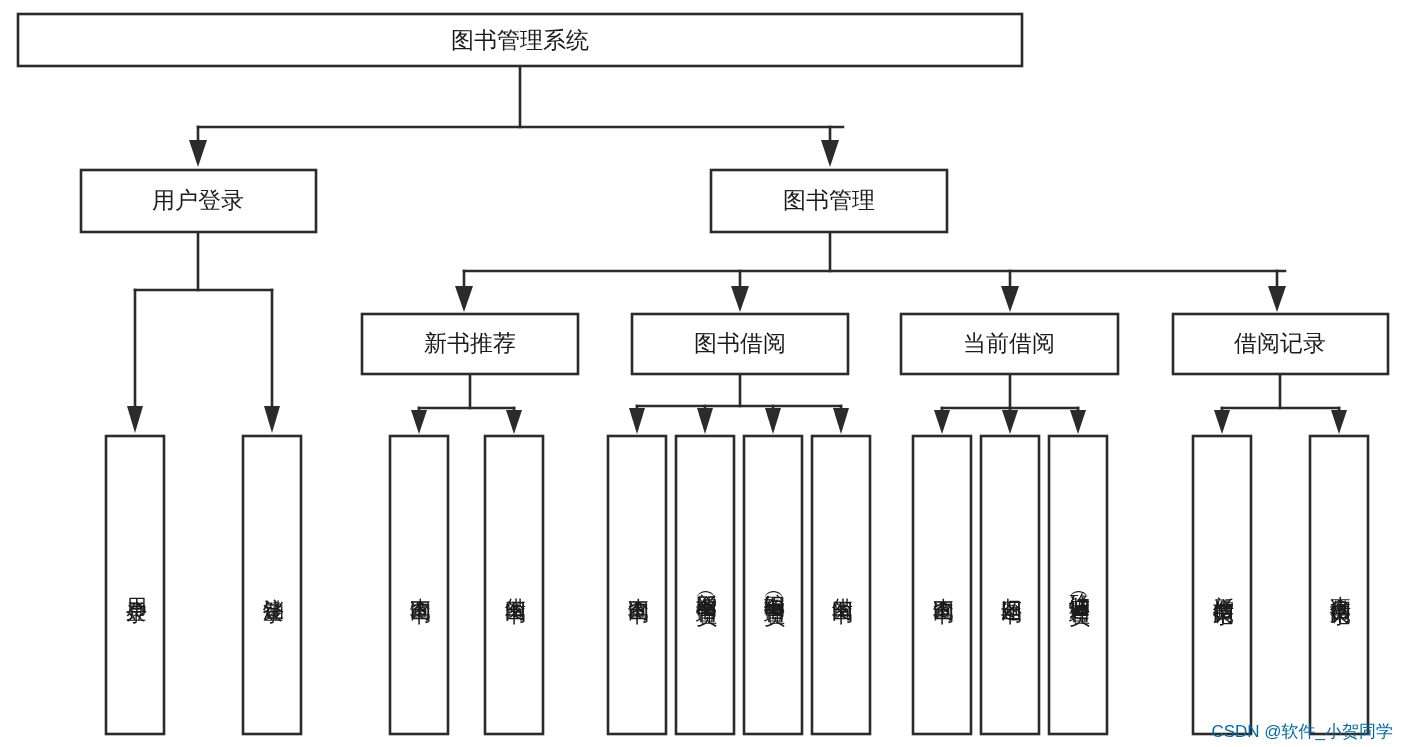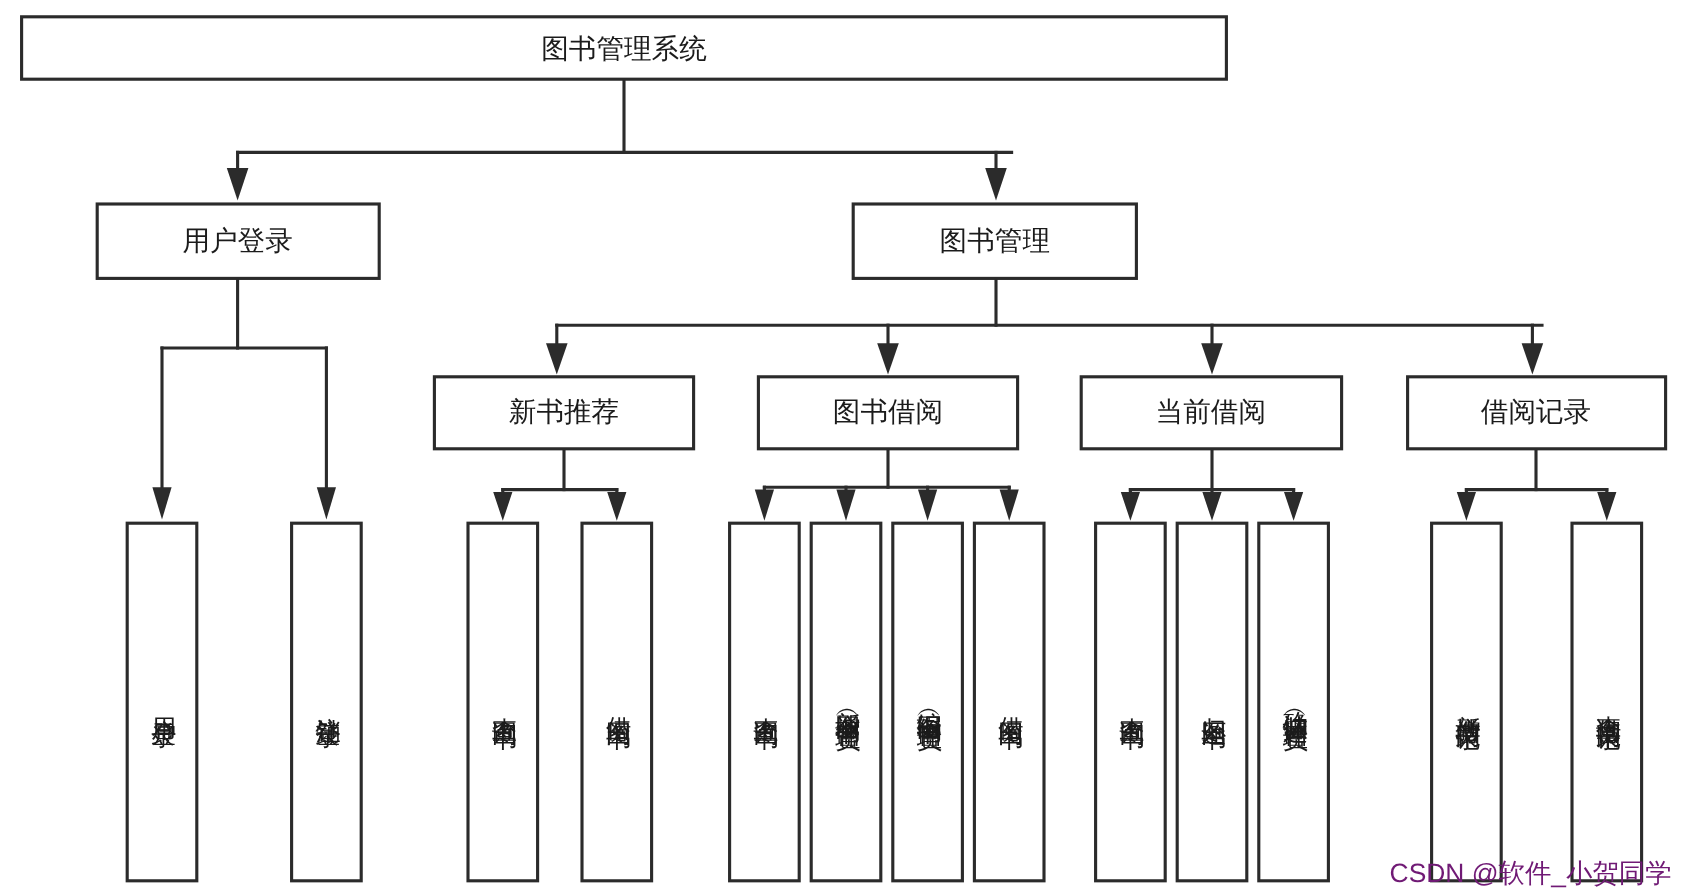--- a/index.html
+++ b/index.html
@@ -51,22 +51,22 @@
     font-size: 21px;
     writing-mode: vertical-rl;
     text-orientation: upright;
     letter-spacing: 2px;
   }
   .watermark {
     position: absolute;
     right: 12px;
     bottom: 4px;
     font-family: "Liberation Sans", "DejaVu Sans", sans-serif;
-    font-size: 22px;
-    color: #701a75;
+    font-size: 17px;
+    color: #0369a1;
     white-space: nowrap;
     pointer-events: none;
   }
 </style>
 </head>
 <body>
 
 <div id="diagram-root">
 
   <svg id="tree-svg" viewBox="0 0 1405 747" xmlns="http://www.w3.org/2000/svg">

